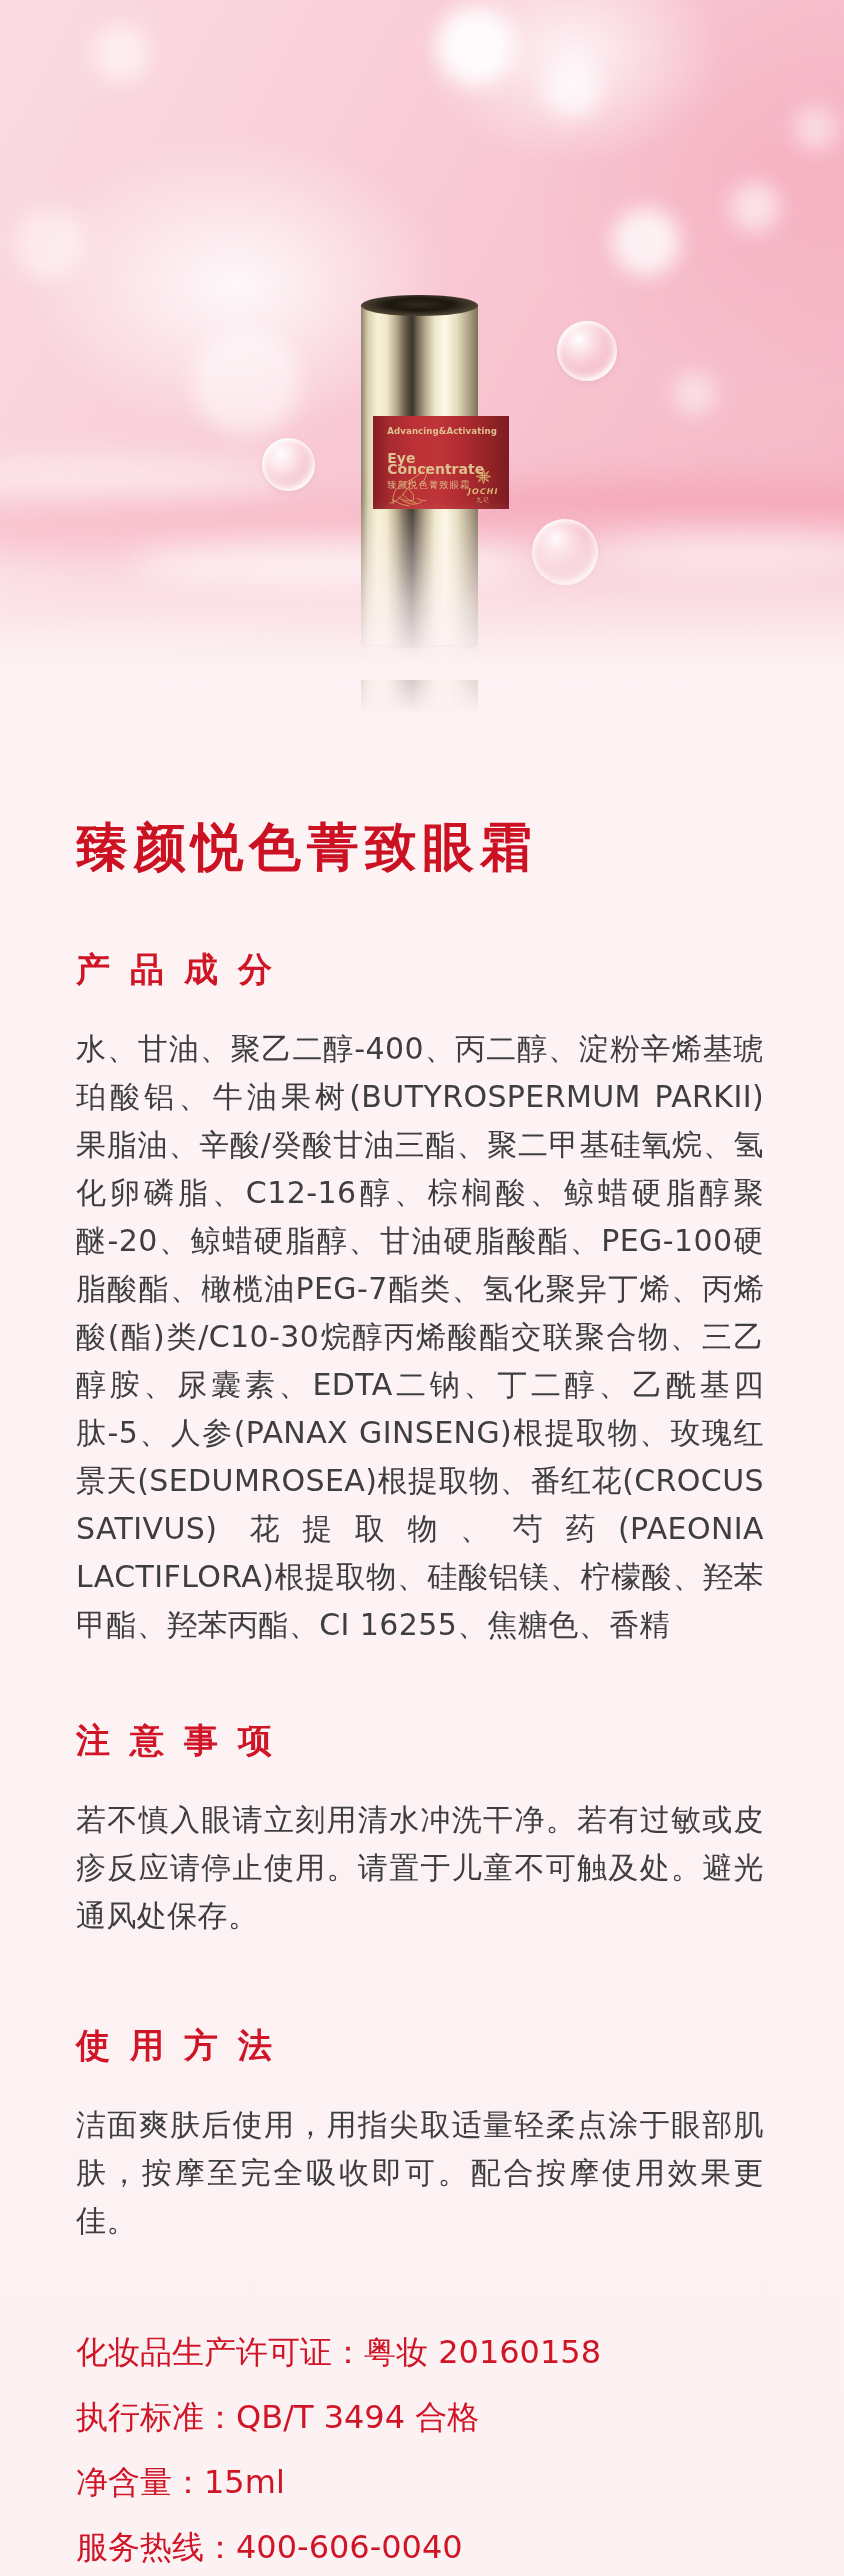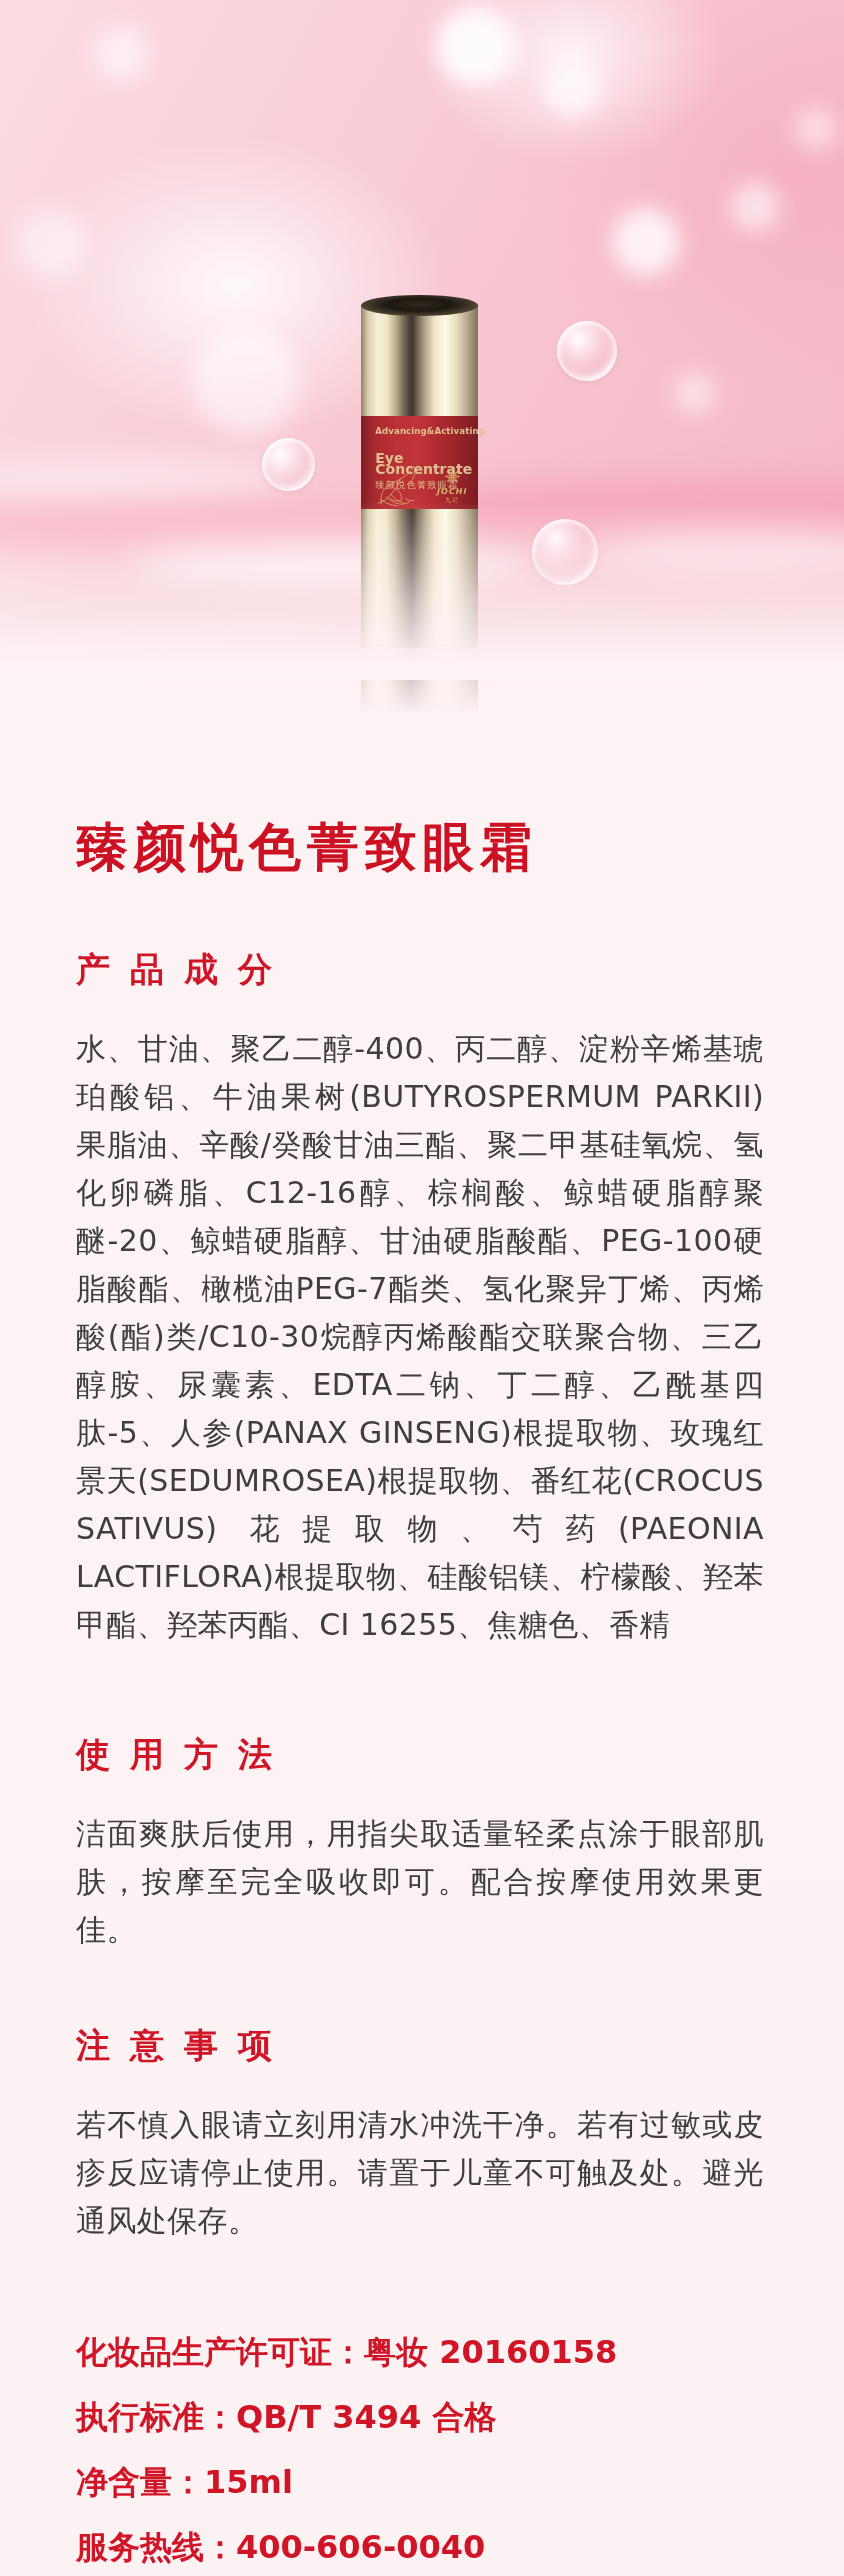--- a/index.html
+++ b/index.html
@@ -20,21 +20,21 @@
       background:linear-gradient(to bottom,rgba(253,242,244,0) 0%,rgba(253,242,244,.65) 55%,#fdf2f4 92%);}
 
   
   .bottle{position:absolute;left:361px;top:296px;width:117px;height:352px;}
   .cap-top{position:absolute;top:-1.4px;left:0;width:117px;height:21.5px;border-radius:50%;
       background:radial-gradient(ellipse at 50% 45%, #33291f 0%, #1c1710 38%, #5a4f3c 78%, #a39272 100%);}
   .gold{background:linear-gradient(90deg,#8e8168 0%,#d9cfae 6%,#f7f1d8 14%,#efe7c8 22%,#b9ac8d 30%,
         #7a6e59 36%,#4e453a 41%,#3e372e 44%,#6e6350 48%,#b4a88a 55%,#eee6ca 63%,#fdf9e6 72%,
         #e5dcbd 82%,#b0a287 92%,#7d7158 100%);}
   .bottle-body{position:absolute;top:8.6px;left:0;width:117px;height:343px;border-radius:0 0 7.2px 7.2px/0 0 3.6px 3.6px;}
-  .label{position:absolute;top:120px;left:0;width:117px;height:93px;color:#dcbd8d;
+  .label{position:absolute;top:120px;left:12px;width:136px;height:93px;color:#dcbd8d;
       background:linear-gradient(90deg,#811e24 0%,#a82a2f 12%,#bb3136 30%,#bf3438 48%,#b42d32 62%,#9c2529 80%,#7c1c22 100%);}
   .lbl-en{padding:10px 0 0 14.3px;font-size:8.6px;font-weight:bold;color:#dfc08f;letter-spacing:0.1px;line-height:10.7px;}
   .lbl-en2{padding:0.7px 0 0 14.3px;font-size:14px;font-weight:bold;color:#dfc08f;line-height:10.7px;margin-top:16px;}
   .lbl-cn{padding:4.3px 0 0 14.3px;font-size:9.3px;letter-spacing:1.1px;color:#dcbd8d;}
   .ginseng{position:absolute;left:4.3px;bottom:1.4px;width:70px;height:44px;}
   .logo{position:absolute;right:5.7px;bottom:5.7px;width:40px;text-align:center;color:#d9b872;}
   .logo .nm{font-size:7.9px;font-weight:bold;letter-spacing:1.1px;line-height:8.6px;font-style:italic;}
   .logo .nmcn{font-size:5.7px;letter-spacing:1.4px;line-height:6.4px;}
   .base-line{position:absolute;left:361px;top:645px;width:117px;height:2.1px;background:rgba(130,100,80,.30);}
   .reflection{position:absolute;left:361px;top:648px;width:117px;height:77px;opacity:.55;}
@@ -50,21 +50,21 @@
   .content{position:absolute;left:0;top:680px;width:844px;padding:0 80px 0 76px;box-sizing:border-box;}
   .title{margin:140px 0 0 0;font-family:"DejaVu Serif","Liberation Serif",serif;font-weight:bold;
          font-size:52px;line-height:54px;letter-spacing:5.7px;color:#cc1122;}
   .sec-h{font-size:34px;line-height:38px;letter-spacing:20px;color:#d01527;font-weight:700;}
   .sec-h.ingredients{margin-top:76px;}
   .sec-h.usage{margin-top:86px;}
   .sec-h.notes{margin-top:72px;}
   .sec-b{margin-top:37px;font-size:30px;line-height:48px;color:#3e3e3e;letter-spacing:0.4px;
          text-align:justify;text-justify:inter-ideograph;}
   .info-list{margin-top:89px;}
-  .info{font-size:32px;line-height:36px;font-weight:700;color:#d01527;margin-bottom:29px;}
+  .info{font-size:32px;line-height:36px;font-weight:400;color:#d01527;margin-bottom:29px;}
 </style>
 </head>
 <body>
 
 <div class="page">
 
   <div class="hero">
     <div class="bokeh" style="left:436px;top:7.2px;width:79px;height:79px;opacity:.9;"></div>
     <div class="bokeh" style="left:544px;top:61px;width:57px;height:57px;opacity:.7;"></div>
     <div class="bokeh" style="left:612px;top:208px;width:68px;height:68px;opacity:.8;"></div>
@@ -135,27 +135,27 @@
 
   <div class="content">
     <h1 class="title">臻颜悦色菁致眼霜</h1>
 
     <div>
       <div class="sec-h ingredients">产品成分</div>
       <div class="sec-b">水、甘油、聚乙二醇-400、丙二醇、淀粉辛烯基琥珀酸铝、牛油果树(BUTYROSPERMUM PARKII) 果脂油、辛酸/癸酸甘油三酯、聚二甲基硅氧烷、氢化卵磷脂、C12-16醇、棕榈酸、鲸蜡硬脂醇聚醚-20、鲸蜡硬脂醇、甘油硬脂酸酯、PEG-100硬脂酸酯、橄榄油PEG-7酯类、氢化聚异丁烯、丙烯酸(酯)类/C10-30烷醇丙烯酸酯交联聚合物、三乙醇胺、尿囊素、EDTA二钠、丁二醇、乙酰基四肽-5、人参(PANAX GINSENG)根提取物、玫瑰红景天(SEDUMROSEA)根提取物、番红花(CROCUS SATIVUS) 花提取物、芍药(PAEONIA LACTIFLORA)根提取物、硅酸铝镁、柠檬酸、羟苯甲酯、羟苯丙酯、CI 16255、焦糖色、香精</div>
     </div>
 
     <div>
-      <div class="sec-h usage">使用方法</div>
-      <div class="sec-b">洁面爽肤后使用，用指尖取适量轻柔点涂于眼部肌肤，按摩至完全吸收即可。配合按摩使用效果更佳。</div>
+      <div class="sec-h notes">注意事项</div>
+      <div class="sec-b">若不慎入眼请立刻用清水冲洗干净。若有过敏或皮疹反应请停止使用。请置于儿童不可触及处。避光通风处保存。</div>
     </div>
 
     <div>
-      <div class="sec-h notes">注意事项</div>
-      <div class="sec-b">若不慎入眼请立刻用清水冲洗干净。若有过敏或皮疹反应请停止使用。请置于儿童不可触及处。避光通风处保存。</div>
+      <div class="sec-h usage">使用方法</div>
+      <div class="sec-b">洁面爽肤后使用，用指尖取适量轻柔点涂于眼部肌肤，按摩至完全吸收即可。配合按摩使用效果更佳。</div>
     </div>
 
     <div class="info-list">
       <div class="info">化妆品生产许可证：粤妆 20160158</div>
       <div class="info">执行标准：QB/T 3494 合格</div>
       <div class="info">净含量：15ml</div>
       <div class="info">服务热线：400-606-0040</div>
 
     </div>
   </div>

